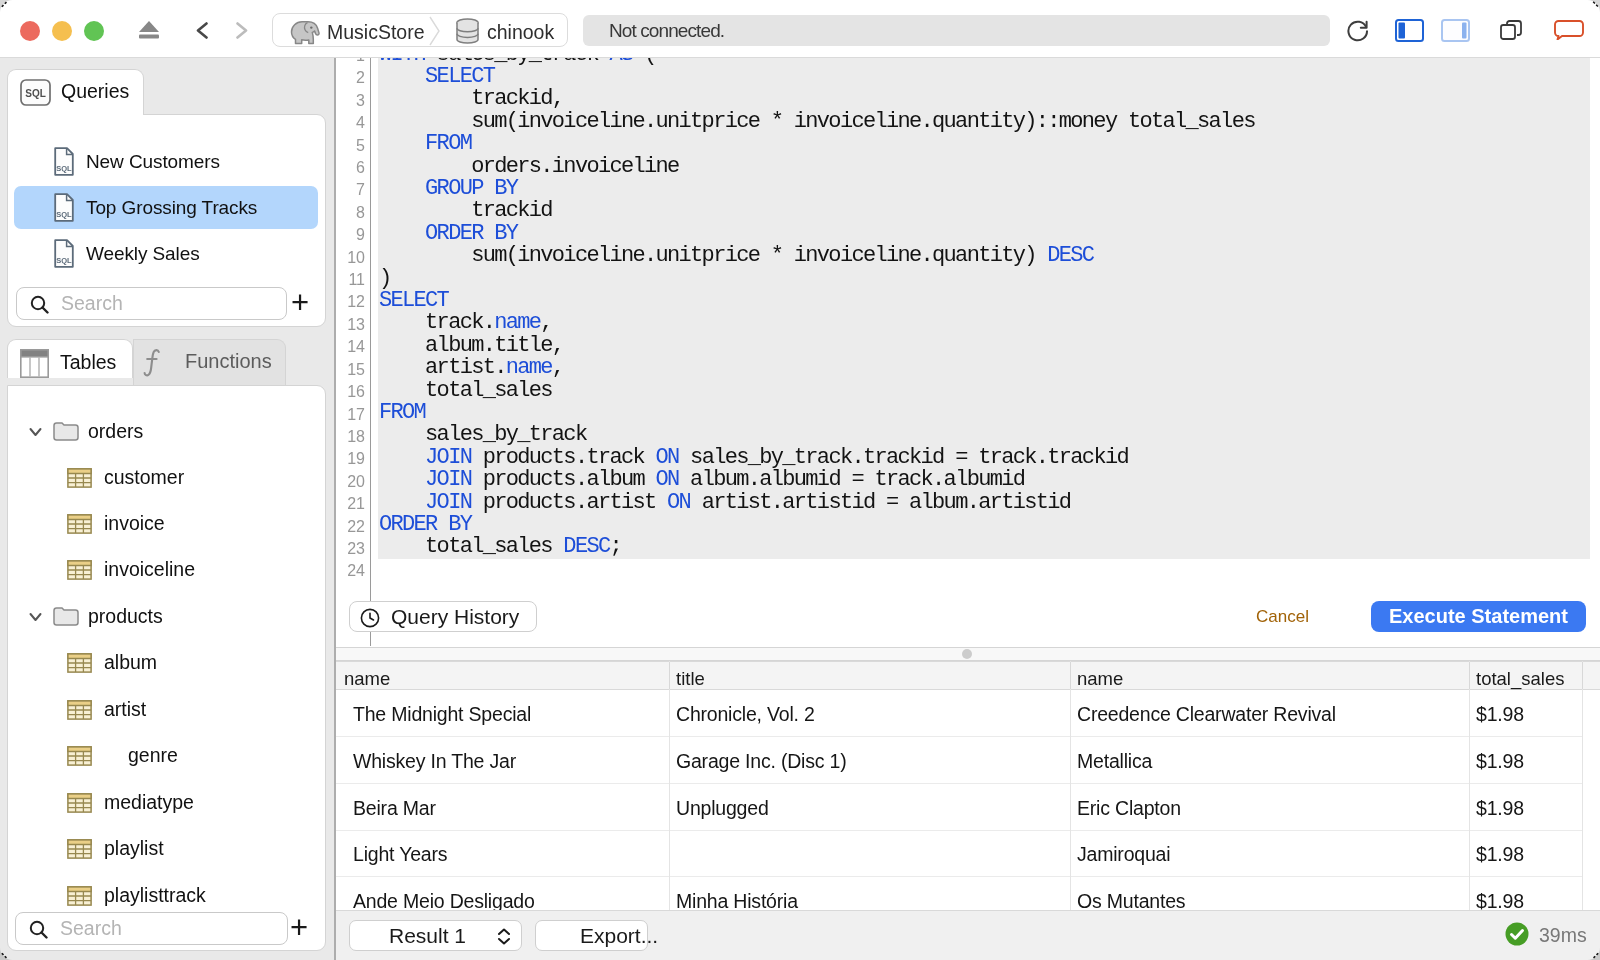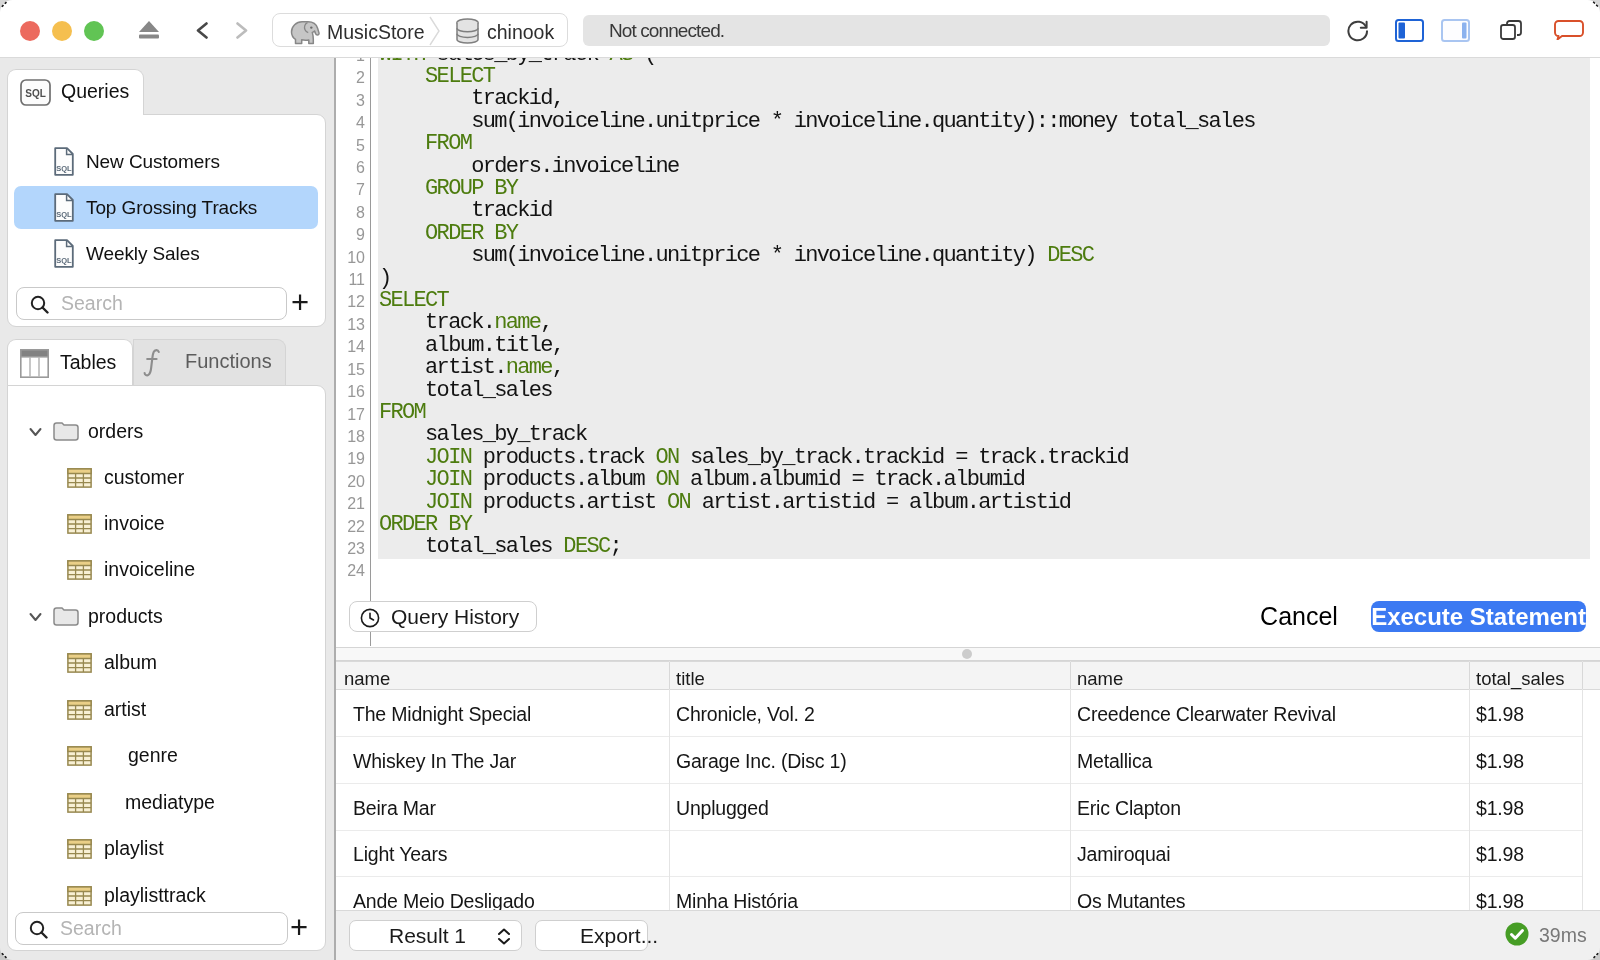--- a/index.html
+++ b/index.html
@@ -14,39 +14,39 @@
 #tl-g{left:84px;background:#61c454;}
 #crumb{position:absolute;left:272px;top:13px;width:296px;height:34px;background:#fff;border:1px solid #dcdcdc;border-radius:8px;}
 #notconn{position:absolute;left:583px;top:15px;width:747px;height:31px;background:#e4e4e4;border-radius:6px;font-size:19px;color:#383838;line-height:31px;padding-left:26px;letter-spacing:-0.9px;}
 .crumbtxt{position:absolute;top:7px;font-size:19.5px;color:#2e2e2e;}
 
 
 #sidebar{position:absolute;left:0;top:58px;width:336px;height:902px;background:#e9e9e9;border-right:2px solid #adadad;}
 .panel{position:absolute;background:#fff;border:1px solid #d4d4d4;border-radius:9px;}
 #qtab{position:absolute;left:7px;top:69px;width:137px;height:46px;background:#fff;border:1px solid #d4d4d4;border-bottom:none;border-radius:9px 9px 0 0;z-index:3;}
 #qpanel{left:7px;top:114px;width:319px;height:213px;z-index:2;border-top-left-radius:0;}
-#ttab{position:absolute;left:7px;top:339px;width:126px;height:47px;background:#fff;border:1px solid #d4d4d4;border-bottom:none;border-radius:9px 9px 0 0;z-index:3;}
+#ttab{position:absolute;left:7px;top:339px;width:126px;height:39px;background:#fff;border:1px solid #d4d4d4;border-bottom:none;border-radius:9px 9px 0 0;z-index:3;}
 #ftab{position:absolute;left:133px;top:339px;width:153px;height:47px;background:#e2e2e2;border:1px solid #d4d4d4;border-bottom:none;border-radius:0 9px 0 0;z-index:2;}
 #tpanel{left:7px;top:385px;width:319px;height:566px;z-index:4;border-top-left-radius:0;}
 .sideitem{position:absolute;font-size:19.5px;color:#111;white-space:nowrap;}
 .qitem{font-size:19px;letter-spacing:-0.1px;}
 .selrow{position:absolute;left:14px;width:304px;height:43px;background:#b3d6fc;border-radius:7px;}
 .searchbox{position:absolute;height:33px;background:#fff;border:1px solid #c9c9c9;border-radius:8px;color:#b4b4b4;font-size:19.5px;line-height:31px;}
 .plus{position:absolute;font-size:31px;color:#1a1a1a;font-weight:400;}
 
 
 #editor{position:absolute;left:336px;top:58px;width:1264px;height:588px;background:#fff;overflow:hidden;}
 #codebg{position:absolute;left:42px;top:0;width:1212px;height:501px;background:#ececec;}
 #gutline{position:absolute;left:34px;top:0;width:1px;height:588px;background:#9a9a9a;}
 #gutter{position:absolute;left:0;top:-13px;width:29px;text-align:right;font-size:16px;line-height:22.4px;color:#979797;}
 #code{position:absolute;left:43px;top:-14.5px;font-family:"Liberation Mono",monospace;font-size:22px;letter-spacing:-1.68px;line-height:22.4px;color:#131313;white-space:pre;}
-.kw{color:#4d7c0f;text-align:center;}
+.kw{color:#1d4ed8;text-align:center;}
 #qhist{position:absolute;left:349px;top:601px;width:188px;height:31px;background:#fff;border:1px solid #cfcfcf;border-radius:8px;font-size:19.5px;color:#1a1a1a;}
-#cancel{position:absolute;left:1256px;top:601px;width:86px;height:31px;font-size:25px;color:#000000;line-height:31px;text-align:center;}
-#exec{position:absolute;left:1371px;top:601px;width:215px;height:31px;background:#3b79f2;border-radius:8px;font-size:24px;color:#fff;line-height:31px;text-align:center;font-weight:700;}
+#cancel{position:absolute;left:1256px;top:601px;width:86px;height:31px;font-size:17px;color:#a16207;line-height:31px;}
+#exec{position:absolute;left:1371px;top:601px;width:215px;height:31px;background:#3b79f2;border-radius:8px;font-size:20px;color:#fff;line-height:31px;text-align:center;font-weight:700;}
 #splitter{position:absolute;left:336px;top:647px;width:1264px;height:14px;background:#f8f8f8;border-top:1px solid #d5d5d5;border-bottom:1px solid #d5d5d5;}
 #splitdot{position:absolute;left:962px;top:649px;width:10px;height:10px;border-radius:50%;background:#ccc;}
 
 
 #results{position:absolute;left:336px;top:661px;width:1264px;height:249px;background:#fff;overflow:hidden;}
 #rhead{position:absolute;left:0;top:0;width:1264px;height:29px;background:#f4f4f4;border-top:1px solid #d9d9d9;border-bottom:1px solid #d9d9d9;}
 .hcell{position:absolute;top:6px;font-size:18.5px;color:#1a1a1a;}
 .vline{position:absolute;top:0;width:1px;background:#e4e4e4;}
 .rrow{position:absolute;left:0;width:1264px;height:47px;border-bottom:1px solid #ebebeb;}
 .rcell{position:absolute;font-size:19.5px;color:#161616;top:13px;white-space:nowrap;letter-spacing:-0.2px;}
@@ -208,21 +208,21 @@
       <use href="#tableicon"></use>
     </svg>
     <div class="sideitem" style="left:104px;top:698px;">artist</div>
     <svg class="abs" style="left:67px;top:746px;" width="25" height="20" viewBox="0 0 25 20">
       <use href="#tableicon"></use>
     </svg>
     <div class="sideitem" style="left:116px;top:744px;margin-left:12px;">genre</div>
     <svg class="abs" style="left:67px;top:793px;" width="25" height="20" viewBox="0 0 25 20">
       <use href="#tableicon"></use>
     </svg>
-    <div class="sideitem" style="left:104px;top:791px;margin-left:21px;">mediatype</div>
+    <div class="sideitem" style="left:104px;top:791px;">mediatype</div>
     <svg class="abs" style="left:67px;top:839px;" width="25" height="20" viewBox="0 0 25 20">
       <use href="#tableicon"></use>
     </svg>
     <div class="sideitem" style="left:104px;top:837px;">playlist</div>
     <svg class="abs" style="left:67px;top:886px;" width="25" height="20" viewBox="0 0 25 20">
       <use href="#tableicon"></use>
     </svg>
     <div class="sideitem" style="left:104px;top:884px;">playlisttrack</div>
     <div class="searchbox" style="left:15px;top:912px;width:273px;"><svg class="abs" style="left:13px;top:7px;" width="19" height="19" viewBox="0 0 19 19">
         <circle cx="8" cy="8" r="6.2" fill="none" stroke="#222" stroke-width="2"></circle>

